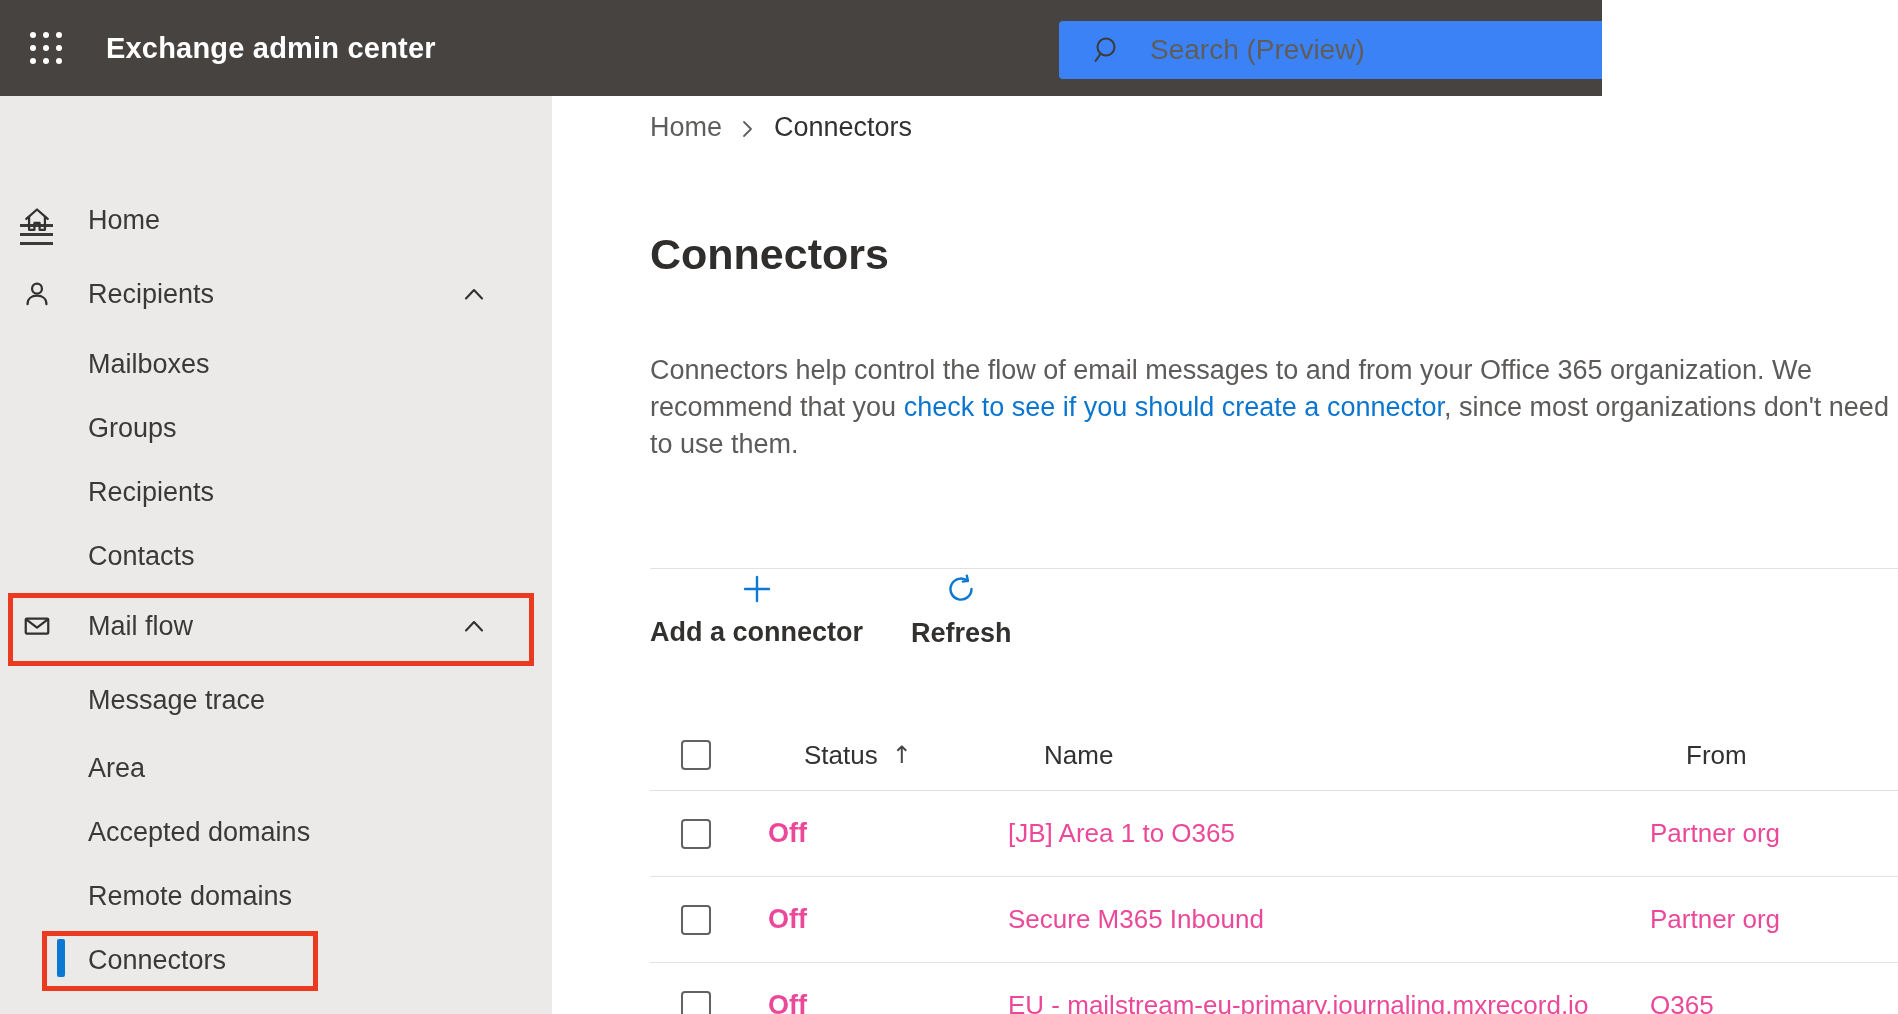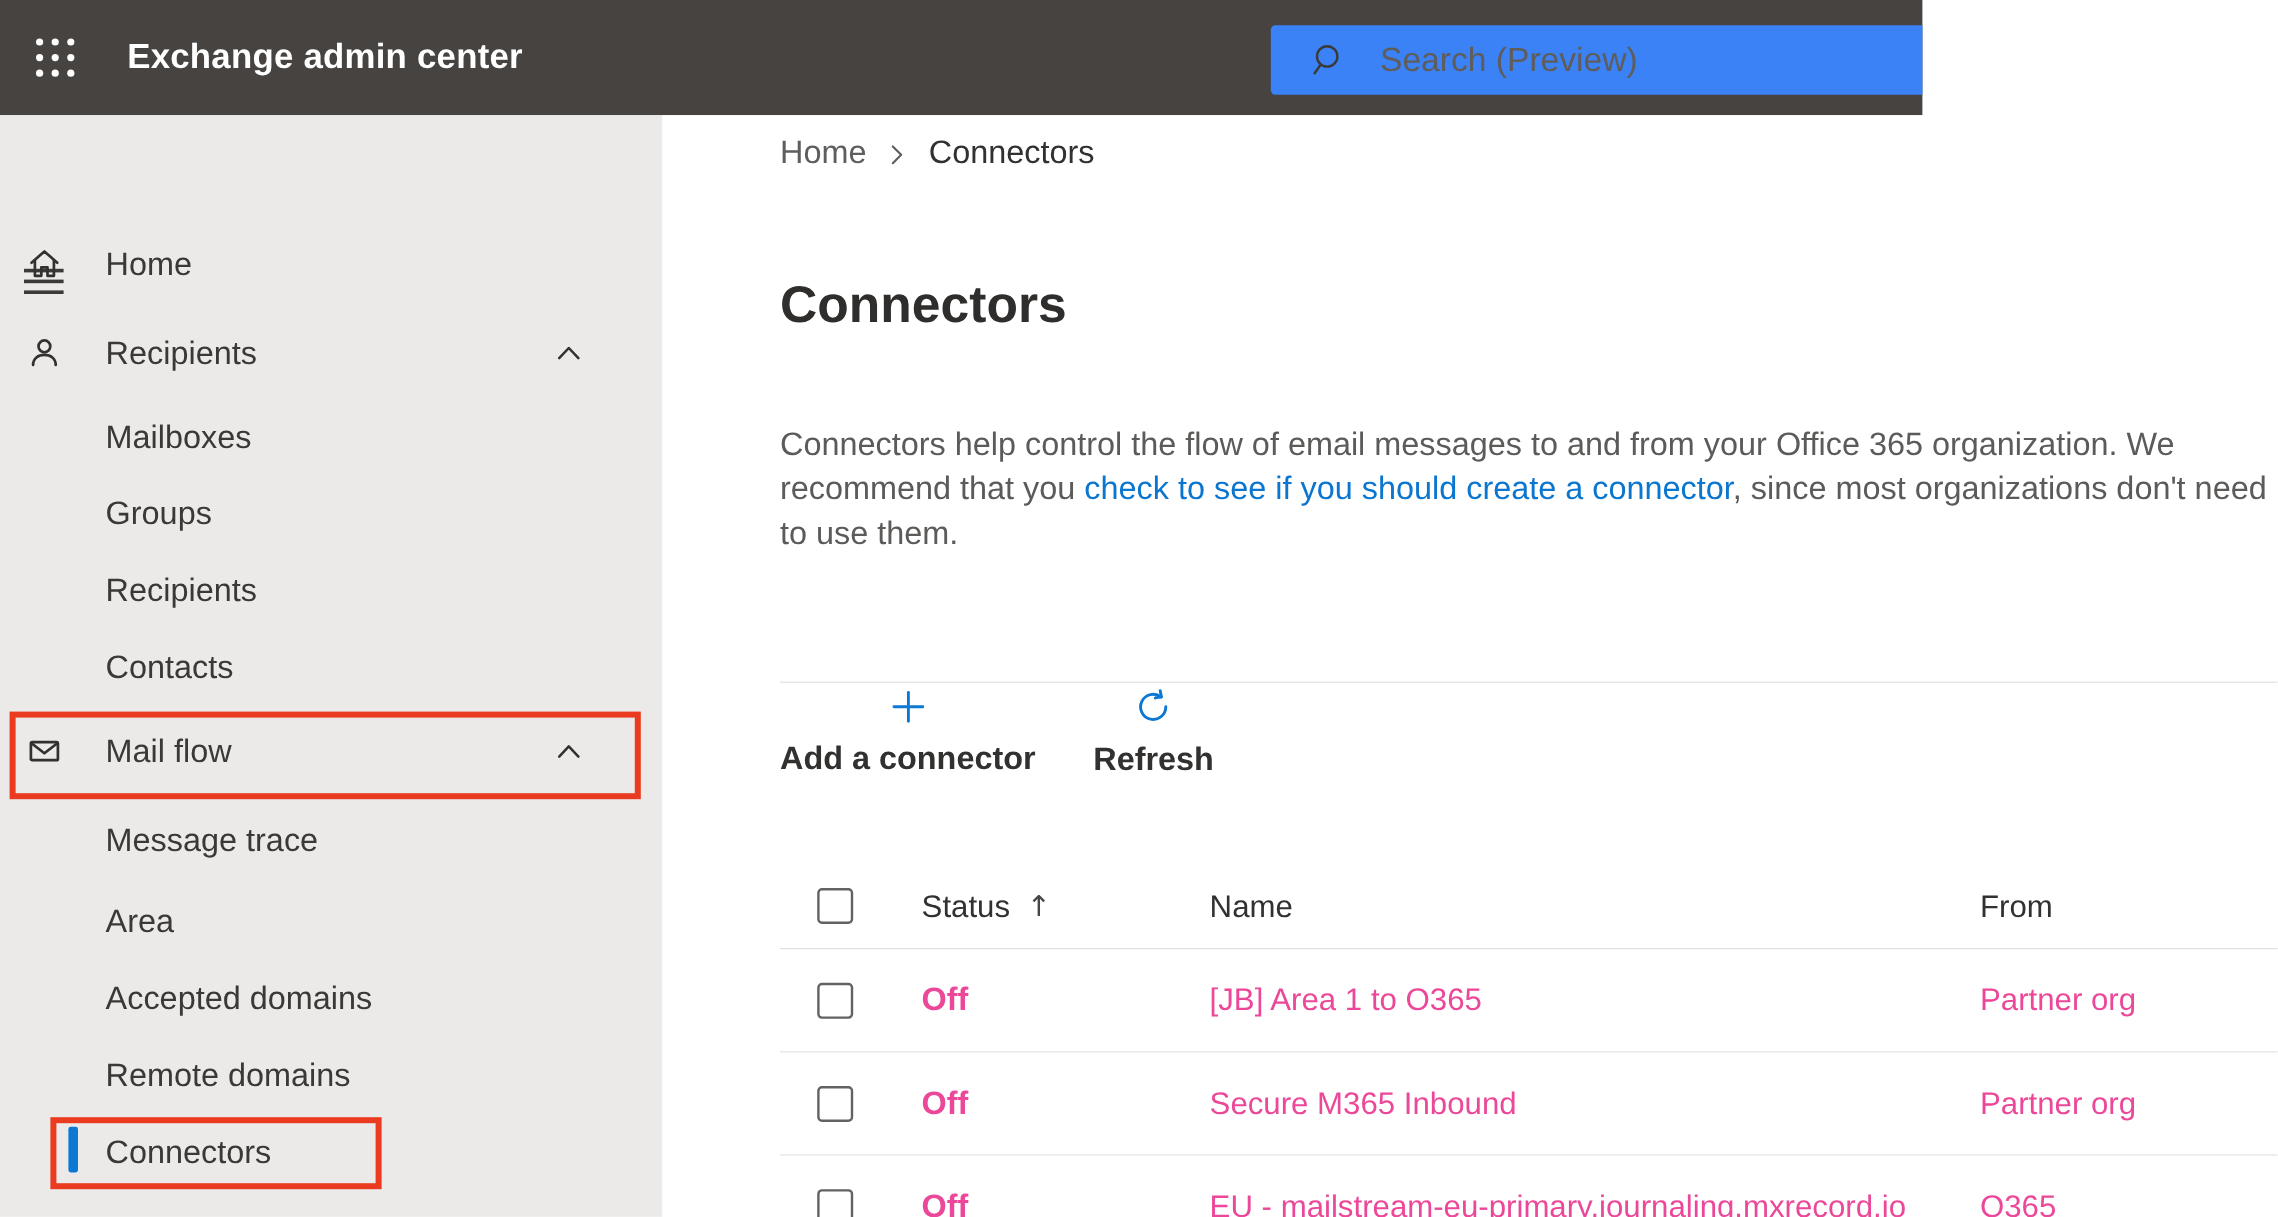--- a/index.html
+++ b/index.html
@@ -67,21 +67,21 @@
   .tool-btn svg { display:block; }
 
   .table { position:absolute; left:98px; right:0; top:624px; }
   .trow { display:grid; grid-template-columns:118px 240px 642px 1fr; align-items:center; }
   .thead { height:71px; border-bottom:1px solid #e1dfdd; font-size:26px; color:#323130; }
   .tbody-row { height:86px; border-bottom:1px solid #e5e3e1; font-size:26px; color:#ec4899; cursor:pointer; }
   .cbx { width:30px; height:30px; margin-left:31px; border:2px solid #646260; border-radius:4px;
          background:#fff; cursor:pointer; }
   .sort { margin-left:14px; font-family:"DejaVu Sans",sans-serif; font-size:24px; color:#484644; }
   .cell-status { font-weight:700; font-size:27px; }
-  .col-head { cursor:pointer; display:flex; align-items:center; }
+  .col-head { cursor:pointer; display:flex; align-items:center;margin-left:36px; }
 </style>
 </head>
 <body>
 
 <div class="appbar">
   <button class="waffle-btn">
     <span class="waffle">
       <i></i>
         <i></i>
         <i></i>

